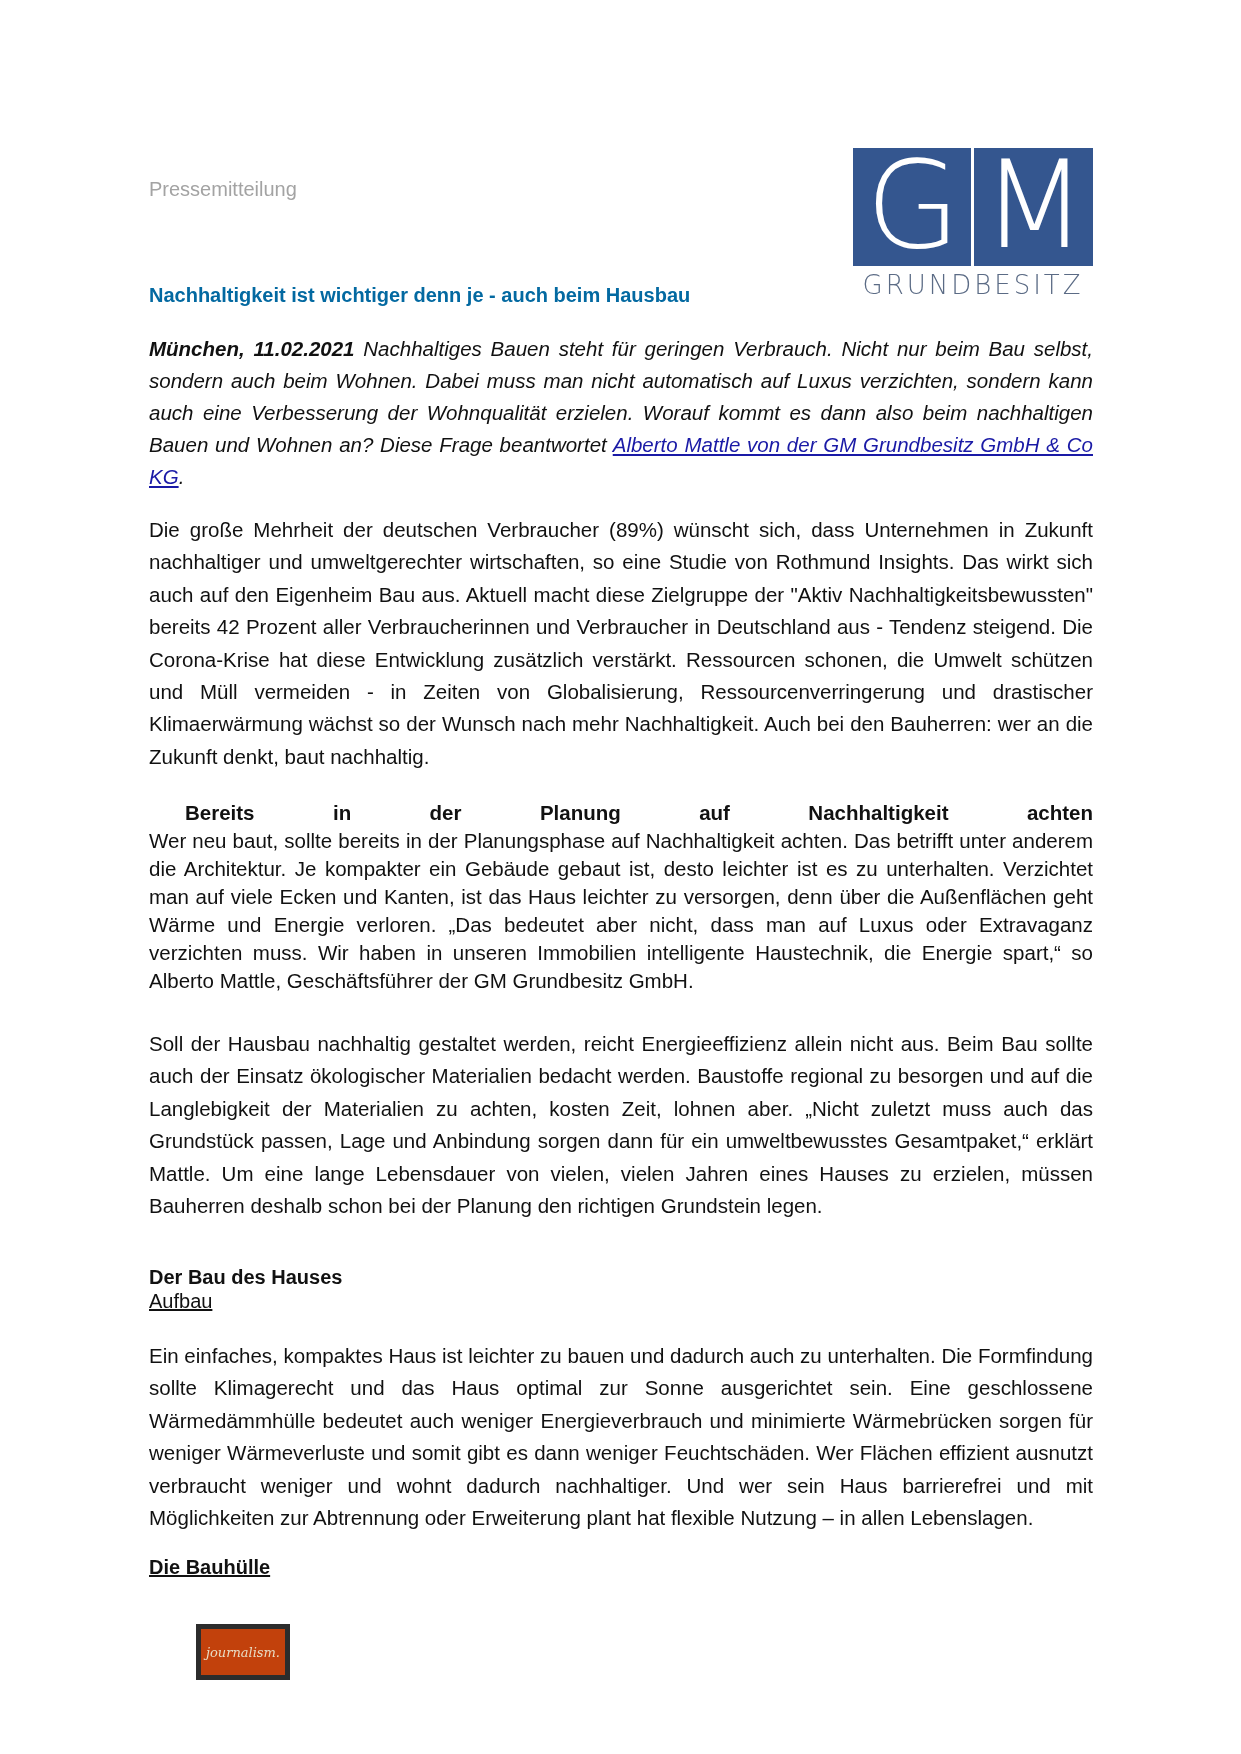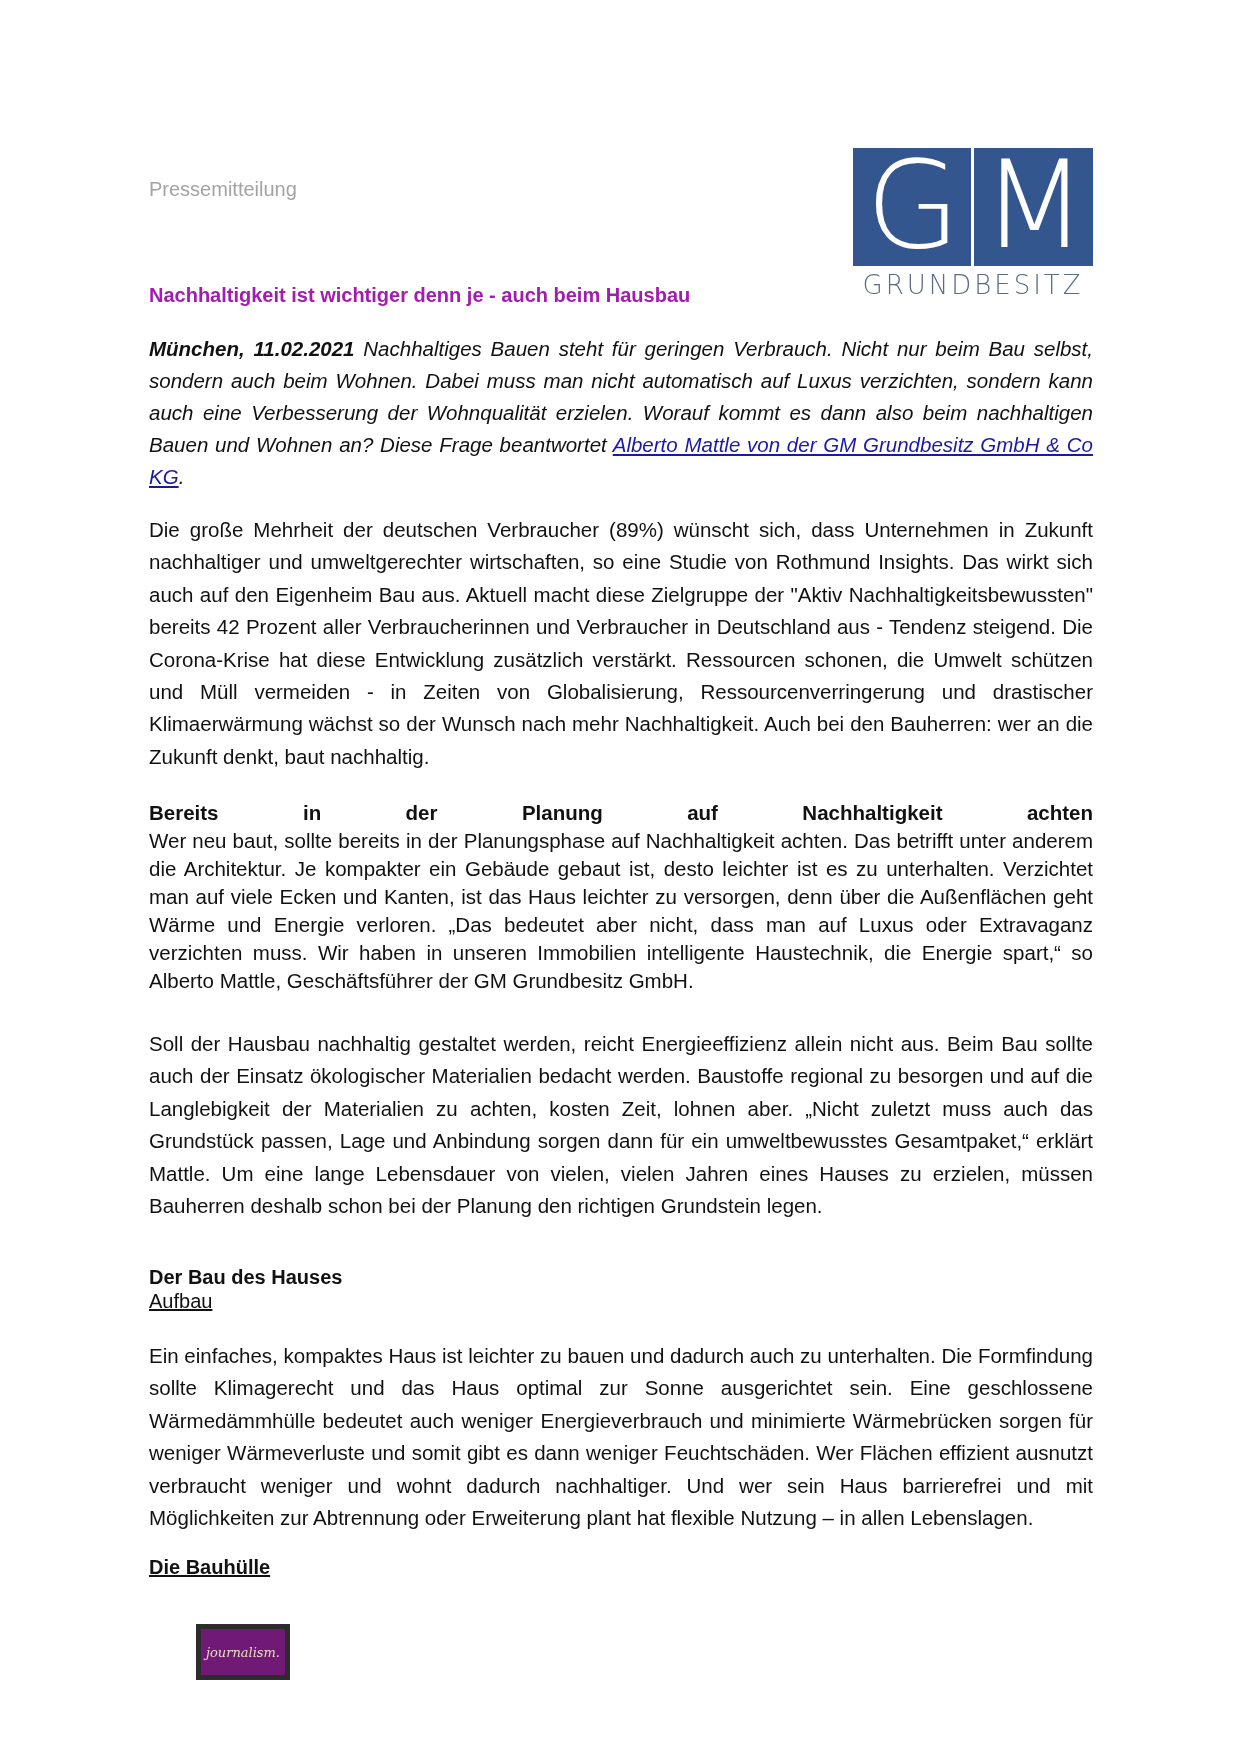--- a/index.html
+++ b/index.html
@@ -12,40 +12,40 @@
   .logo { position:absolute; left:853px; top:148px; width:240px; height:154px; }
   .logo-box { position:absolute; top:0; height:118px; background:#34568f; }
   .logo-box.g { left:0; width:118px; }
   .logo-box.m { left:121px; width:119px; }
   .logo-letter { position:absolute; left:0; right:0; top:-8px; text-align:center; color:#fff;
                  font-family:"DejaVu Sans", sans-serif; font-weight:200; font-size:122px; line-height:130px;
                  letter-spacing:-2px; }
   .logo-word { position:absolute; left:0; width:240px; top:122px; text-align:center;
                color:#5b6b85; font-family:"DejaVu Sans", sans-serif; font-size:26px; letter-spacing:3px; font-weight:300; }
 
-  .title { position:absolute; left:149px; top:284px; font-size:20px; font-weight:bold; color:#a21caf; }
+  .title { position:absolute; left:149px; top:284px; font-size:20px; font-weight:bold; color:#0369a1; }
 
   .block { position:absolute; left:149px; width:944px; font-size:20.5px; line-height:32.4px;
            text-align:justify; color:#111; }
   .lead { top:333px; font-style:italic; line-height:32px; }
   .lead b { font-weight:bold; }
   .lead a { color:#1a1aa6; text-decoration:underline; }
 
   .p1 { top:514px; }
   .sec { top:799px; line-height:28px; }
-  .sec-head { font-weight:bold; display:flex; justify-content:space-between; }
+  .sec-head { font-weight:bold; display:flex; justify-content:space-between;margin-left:36px; }
   .p3 { top:1028px; }
   .h-bau { position:absolute; left:149px; top:1238px; font-size:20px; font-weight:bold;margin-top:28px; }
   .h-aufbau { position:absolute; left:149px; top:1290px; font-size:20px; text-decoration:underline; }
   .p4 { top:1340px; }
   .h-huelle { position:absolute; left:149px; top:1556px; font-size:20px; font-weight:bold; text-decoration:underline; }
 
   .footer-logo { position:absolute; left:196px; top:1624px; width:94px; height:56px; background:#2c2c2c;
                  padding:5px; box-sizing:border-box; }
-  .footer-logo-inner { width:100%; height:100%; background:#701a75; display:flex; align-items:center; justify-content:center;
+  .footer-logo-inner { width:100%; height:100%; background:#c2410c; display:flex; align-items:center; justify-content:center;
                        color:#e8dcc4; font-family:"DejaVu Serif", serif; font-style:italic; font-size:13px; }
   .footer-text { position:absolute; left:374px; top:1648px; font-size:17px; color:#111; white-space:pre; }
 </style>
 </head>
 <body>
 
 <div class="page">
 
   <div class="kicker">Pressemitteilung</div>
 

